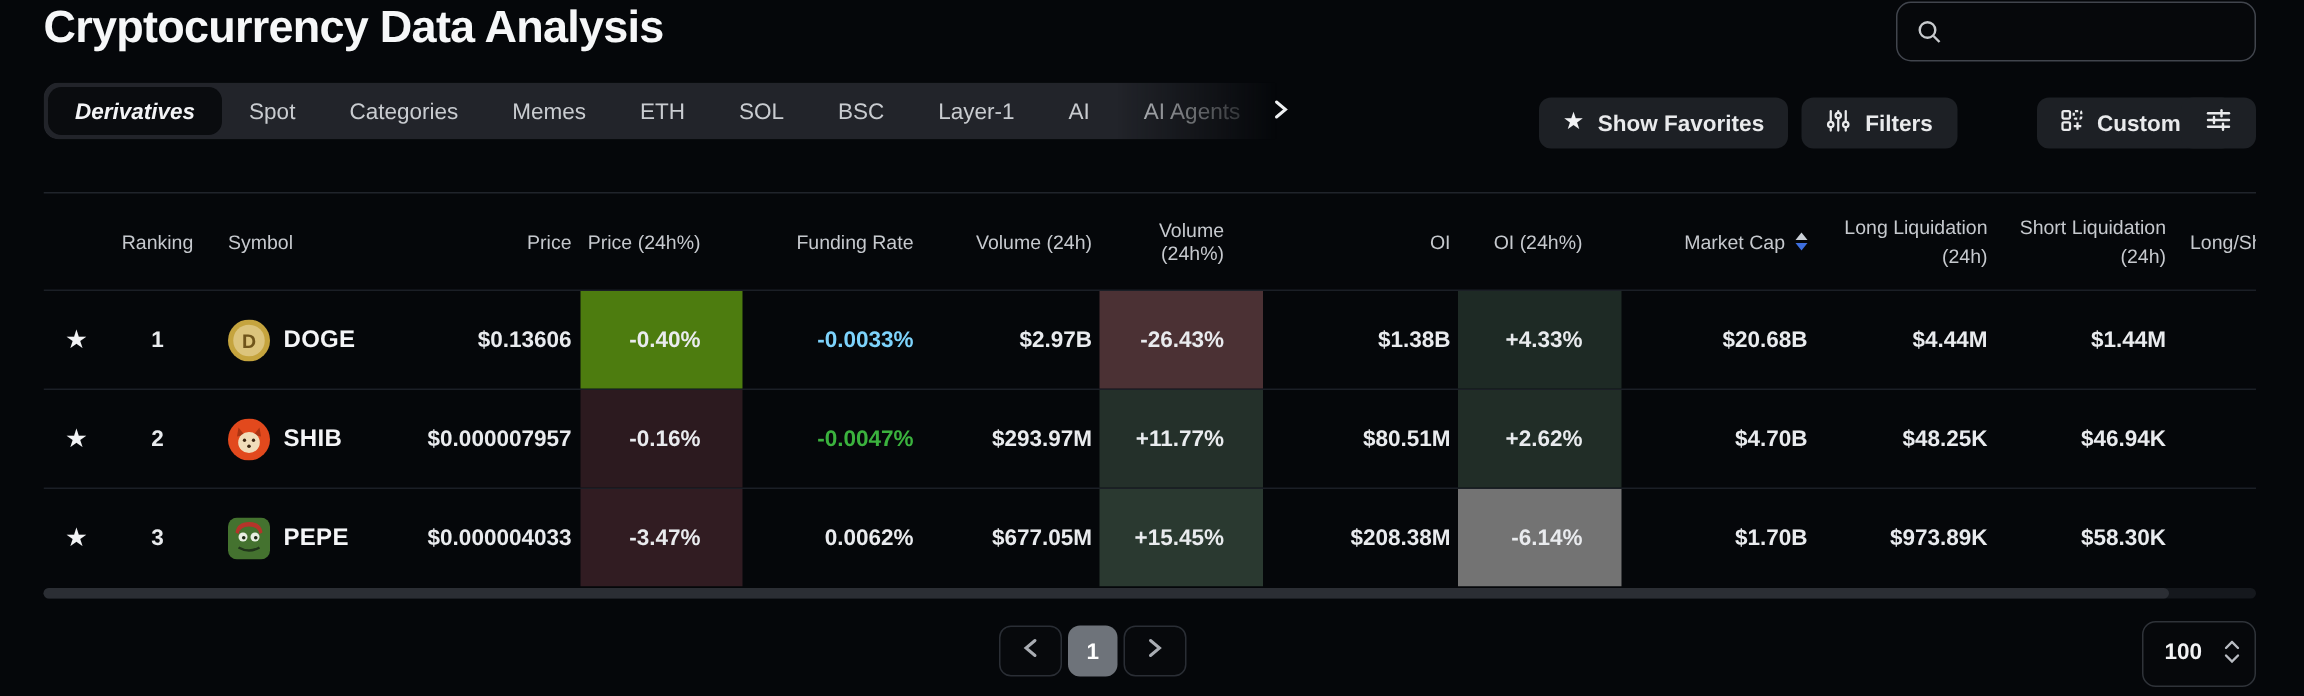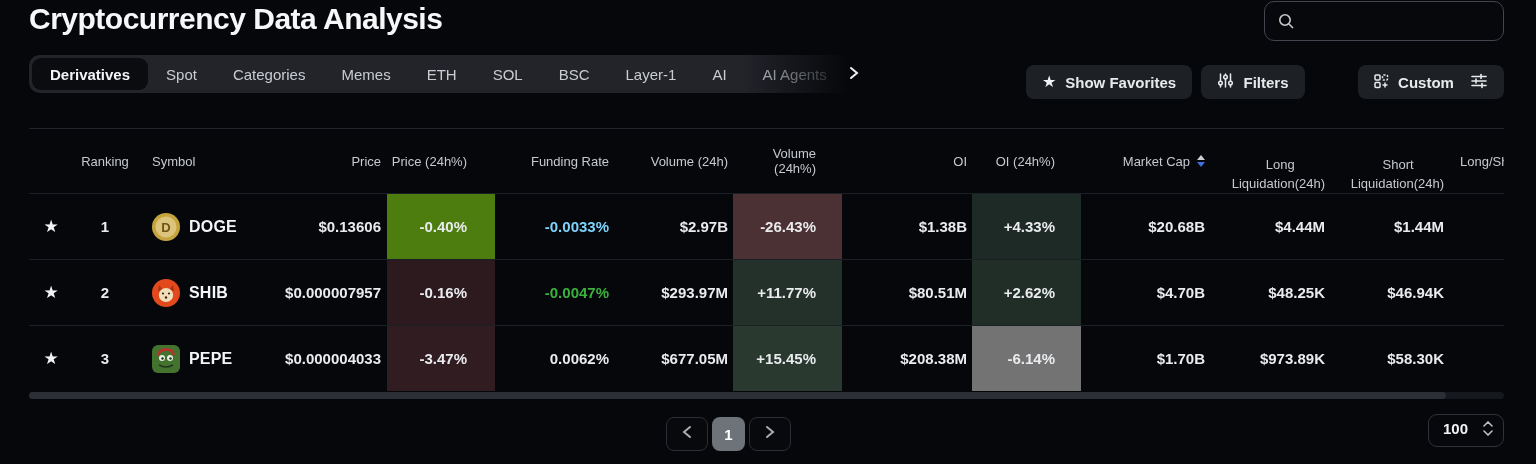--- a/index.html
+++ b/index.html
@@ -18,21 +18,21 @@
   .search-icon { display:flex; margin-right:8px; }
 
   
   .tabs-wrap { position:absolute; left:29px; top:55px; width:831px; height:38px;
     background:#22242a; border-radius:10px; display:flex; align-items:center; padding:3px;
     overflow:hidden; white-space:nowrap;
     -webkit-mask-image:linear-gradient(to right,#000 86%,transparent 99%);
     mask-image:linear-gradient(to right,#000 86%,transparent 99%); }
   .tab { display:inline-flex; align-items:center; height:32px; padding:0 18px;
     color:#c9ccd0; font-size:15px; cursor:pointer; border-radius:9px; flex:0 0 auto; }
-  .tab.selected { background:#0a0c0f; color:#f3f4f6; font-weight:600; }
+  .tab.selected { background:#0a0c0f; color:#f3f4f6; font-weight:600;font-style:italic; }
   .tab-scroll-btn { position:absolute; left:843px; top:64px; width:22px; height:22px;
     display:flex; align-items:center; justify-content:center; cursor:pointer; }
 
   
   .tool-btn { position:absolute; top:65px; height:34px; background:#1d2025; border-radius:8px;
     color:#e9eaec; font-size:15px; font-weight:600; display:flex; align-items:center;
     justify-content:center; gap:9px; cursor:pointer; }
   .btn-favorites { left:1026px; width:166px; }
   .btn-filters   { left:1201px; width:104px; }
   .btn-customize { left:1358px; width:131px; }
@@ -57,21 +57,21 @@
   .c-fund { width:114px; }
   .c-vol  { width:119px; }
   .c-v24  { width:109px; margin-left:5px; padding-right:26px; }
   .c-oi   { width:125px; }
   .c-o24  { width:109px; margin-left:5px; padding-right:26px; }
   .c-mc   { width:124px; }
   .c-ll   { width:120px; }
   .c-sl   { width:119px; }
   .c-ls   { width:137px; margin-left:8px; justify-content:flex-start; padding-left:8px; }
 
-  .th.two-line { flex-direction:row; justify-content:center; align-items:flex-end; line-height:19px; }
+  .th.two-line { flex-direction:column; justify-content:center; align-items:flex-end; line-height:19px; }
   .sort-stack { display:flex; flex-direction:column; gap:2px; margin-left:7px; }
   .tri-up { width:0; height:0; border-left:4px solid transparent; border-right:4px solid transparent;
     border-bottom:5px solid #ccd1d8; }
   .tri-down { width:0; height:0; border-left:4px solid transparent; border-right:4px solid transparent;
     border-top:5px solid #3e6fe0; }
 
   .row-star { font-size:17px; color:#f2f3f5; cursor:pointer; line-height:1; }
   .coin { width:28px; height:28px; margin-right:9px; flex:0 0 auto; display:flex; }
   .sym-label { color:#f4f5f7; font-size:16px; font-weight:700; letter-spacing:0.2px; }
 
@@ -82,21 +82,21 @@
     background:#2b2e34; border-radius:4px; cursor:grab; }
 
   
   .pg-btn { position:absolute; top:417px; height:34px; border:1px solid #2a2e35; border-radius:8px;
     background:#07090c; display:flex; align-items:center; justify-content:center; cursor:pointer; }
   .pg-prev { left:666px; width:42px; }
   .pg-next { left:749px; width:42px; }
   .pg-current { position:absolute; left:712px; top:417px; width:33px; height:34px; border-radius:8px;
     background:#6e737a; color:#ffffff; font-size:15px; font-weight:700; display:flex;
     align-items:center; justify-content:center; cursor:pointer; }
-  .page-size { position:absolute; left:1428px; top:414px; width:76px; height:33px;
+  .page-size { position:absolute; left:1428px; top:414px; width:76px; height:44px;
     border:1px solid #2f3339; border-radius:9px; display:flex; align-items:center;
     padding:0 10px 4px 14px; background:#06080b; }
   .page-size input { width:38px; background:transparent; border:none; outline:none; color:#f1f2f4;
     font-size:15px; font-weight:600; font-family:inherit; }
   .spin { display:flex; flex-direction:column; gap:3px; margin-left:auto; cursor:pointer; }
 </style>
 </head>
 <body>
 
 <div class="canvas">

